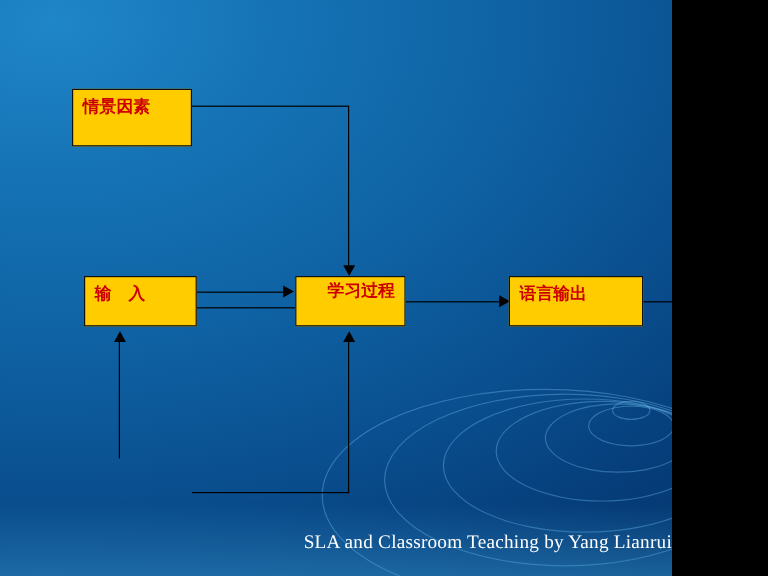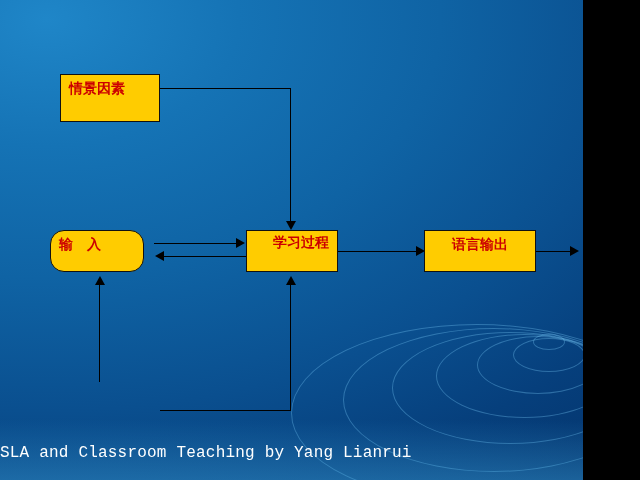--- a/index.html
+++ b/index.html
@@ -7,21 +7,20 @@
     padding: 0;
     background: #000;
   }
   #slide {
     position: relative;
     width: 560px;
     height: 480px;
     overflow: hidden;
     background: radial-gradient(ellipse 150% 120% at 8% 4%, #1f86c8 0%, #1573b5 22%, #0f63a4 45%, #0a4f8f 68%, #063f7c 85%, #04356e 100%);
     font-family: "Liberation Sans", sans-serif;
-    padding-left: 23px;
   }
   
   .ring {
     position: absolute;
     border-radius: 50%;
     border: 1px solid rgba(120, 200, 245, 0.35);
     pointer-events: none;
   }
   .ring.r1 { width: 30px;  height: 14px;  right: 18px;  bottom: 130px; }
   .ring.r2 { width: 70px;  height: 32px;  right: -2px;  bottom: 108px; }
@@ -80,24 +79,24 @@
   .arrow.down {
     border-width: 9px 5px 0 5px;
     border-color: #000000 transparent transparent transparent;
   }
 
   .caption {
     position: absolute;
     left: 0;
     right: 0;
     bottom: 18px;
-    text-align: left;
+    text-align: right;
     color: #ffffff;
     font-size: 16px;
-    font-family: Liberation Mono, monospace;
+    font-family: Liberation Serif, serif;
     letter-spacing: 0.2px;
   }
 </style>
 </head>
 <body>
 
 <div id="slide">
 
   <div class="ring r1"></div>
   <div class="ring r2"></div>
@@ -128,28 +127,28 @@
   <div class="arrow up" style="left:95px; top:276px;"></div>
 
   <div class="line h" style="left:160px; top:410px; width:131px;"></div>
   <div class="line v" style="left:290px; top:285px; height:126px;"></div>
   <div class="arrow up" style="left:286px; top:276px;"></div>
 
   <div class="node" style="left:60px; top:74px; width:100px; height:48px;">
     <span>情景因素</span>
   </div>
 
-  <div class="node" style="left:50px; top:230px; width:94px; height:42px;border-radius:14px;">
+  <div class="node" style="left:70px; top:230px; width:94px; height:42px;">
     <span>输　入</span>
   </div>
 
   <div class="node center-label" style="left:246px; top:230px; width:92px; height:42px; padding-top:3px;">
     <span>学习过程</span>
   </div>
 
-  <div class="node" style="left:424px; top:230px; width:112px; height:42px;text-align:center;">
+  <div class="node" style="left:424px; top:230px; width:112px; height:42px;">
     <span>语言输出</span>
   </div>
 
 
   <div class="caption">SLA and Classroom Teaching by Yang Lianrui</div>
 
 </div>
 
 </body></html>

